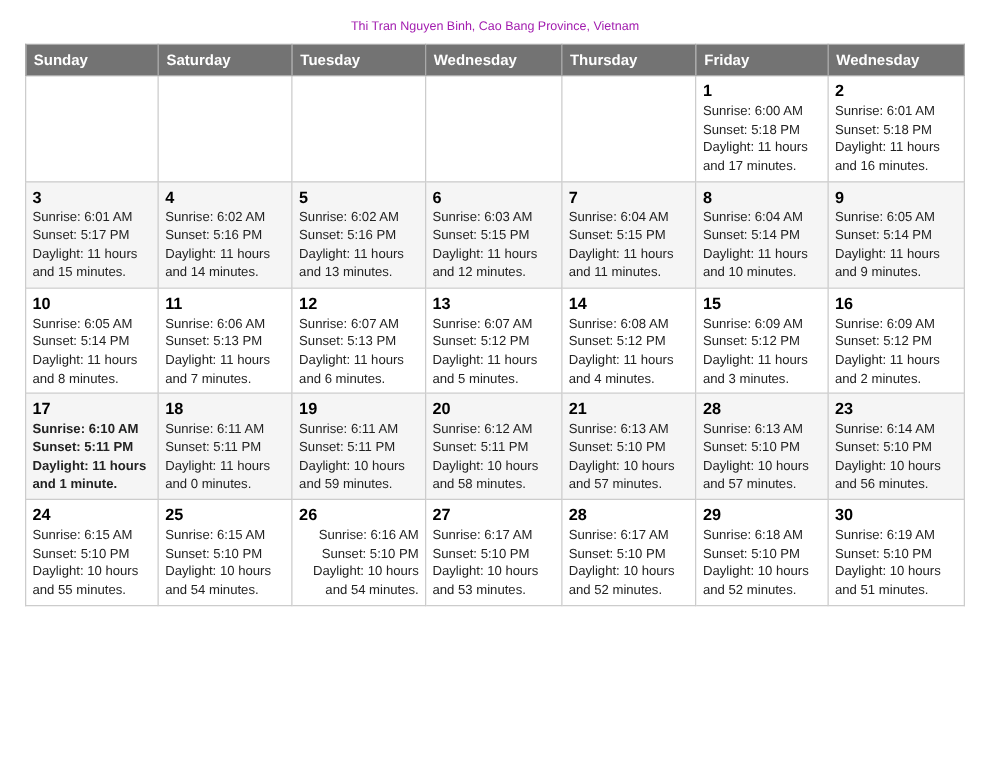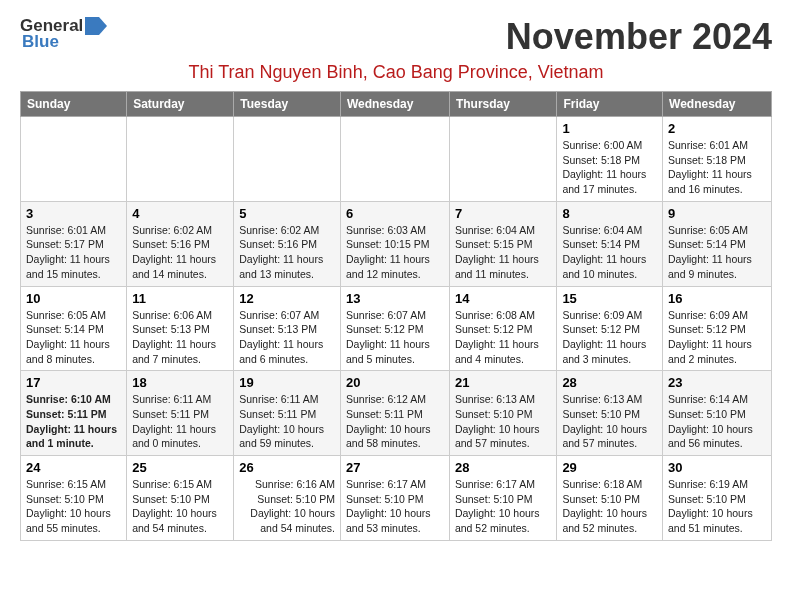--- a/index.html
+++ b/index.html
@@ -2,47 +2,33 @@
 <html><head>
   <meta charset="utf-8">
   <style>
     * { box-sizing: border-box; margin: 0; padding: 0; }
     body { font-family: Arial, sans-serif; background: #fff; width: 792px; min-height: 612px; }
     .page { width: 792px; padding: 16px 20px; }
     .header { display: flex; align-items: flex-start; justify-content: space-between; margin-bottom: 4px; }
     .logo { display: flex; flex-direction: column; align-items: flex-start; }
     .title-block { text-align: right; }
     .month-title { font-size: 36px; font-weight: bold; color: #333; }
-    .location { font-size: 18px; color: #b91c1c; text-align: center; margin-bottom: 8px; }
+    .location { font-size: 10px; color: #a21caf; text-align: center; margin-bottom: 8px; }
     .calendar { width: 100%; border-collapse: collapse; font-size: 11px; }
     .calendar th { background: #737373; color: #fff; text-align: left; padding: 5px 6px; font-size: 12px; font-weight: bold; border: 1px solid #aaa; }
     .calendar td { border: 1px solid #ccc; vertical-align: top; padding: 4px 5px; height: 80px; width: 113px; background: #fff; }
     .calendar tr:nth-child(even) td { background: #f5f5f5; }
     .day-num { font-weight: bold; font-size: 13px; margin-bottom: 2px; }
     .day-info { font-size: 10.5px; line-height: 1.4; color: #222; }
     .empty { background: #fff !important; }
   </style>
 </head>
 <body>
 
 <div class="page">
-  <div class="header">
-    <div class="logo">
-      <div style="display:flex;align-items:center;gap:0;">
-        <span style="font-size:17px;font-weight:bold;color:#333;">General</span>
-        <svg width="22" height="18" viewBox="0 0 22 18" style="margin-left:2px;">
-          <polygon points="0,0 14,0 22,9 14,18 0,18" fill="#3a7abf"></polygon>
-        </svg>
-      </div>
-      <span style="font-size:17px;font-weight:bold;color:#3a7abf;margin-top:-4px;margin-left:2px;">Blue</span>
-    </div>
-    <div class="title-block">
-      <div class="month-title">November 2024</div>
-    </div>
-  </div>
   <div class="location">Thi Tran Nguyen Binh, Cao Bang Province, Vietnam</div>
 
   <table class="calendar">
     <thead>
       <tr>
       <th>Sunday</th>
           <th>Saturday</th>
           <th>Tuesday</th>
           <th>Wednesday</th>
           <th>Thursday</th>
@@ -85,21 +71,21 @@
           </td>
           <td>
             <div class="day-num">5</div>
             <div class="day-info" style="white-space: pre-line;">Sunrise: 6:02 AM
 Sunset: 5:16 PM
 Daylight: 11 hours and 13 minutes.</div>
           </td>
           <td>
             <div class="day-num">6</div>
             <div class="day-info" style="white-space: pre-line;">Sunrise: 6:03 AM
-Sunset: 10:15 PM
+Sunset: 5:15 PM
 Daylight: 11 hours and 12 minutes.</div>
           </td>
           <td>
             <div class="day-num">7</div>
             <div class="day-info" style="white-space: pre-line;">Sunrise: 6:04 AM
 Sunset: 5:15 PM
 Daylight: 11 hours and 11 minutes.</div>
           </td>
           <td>
             <div class="day-num">8</div>

